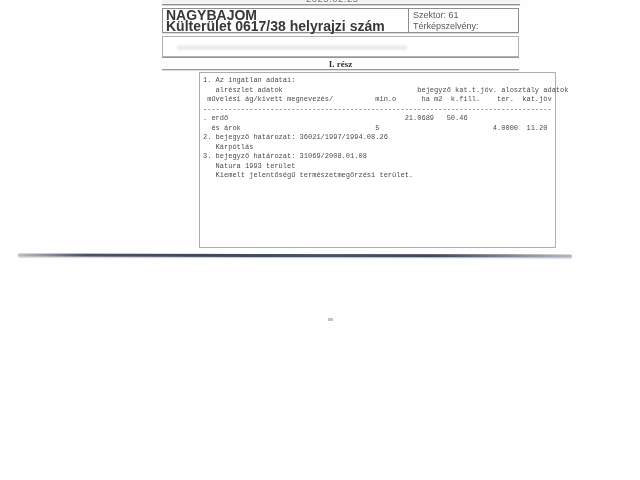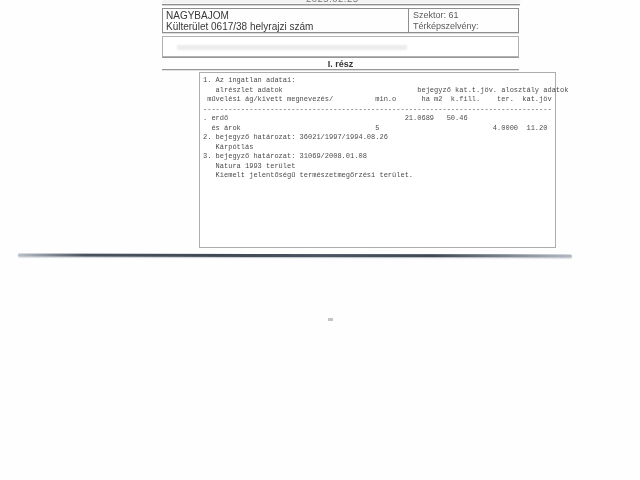--- a/index.html
+++ b/index.html
@@ -13,34 +13,34 @@
 
   .streak-top { position:absolute; left:0; top:0; width:358px; height:3px;
                 background:rgba(165,165,165,0.18); filter:blur(1px); }
 
   .topline { position:absolute; left:0; top:4px; width:358px; height:1px;
              background:#8f8f8f; box-shadow:0 1px 0 rgba(160,160,160,0.45); }
 
   .header-box { position:absolute; left:0; top:8px; width:357px; height:25px;
                 border:1px solid #8e8e8e; display:flex;
                 box-shadow:0 1px 0 rgba(170,170,170,0.4); }
-  .header-left { width:245px; padding:1px 3px; font-size:10px; line-height:11px;
-                 font-weight:normal; color:#383838; }
+  .header-left { width:245px; padding:1px 3px; font-size:14px; line-height:11px;
+                 font-weight:bold; color:#383838; }
   .header-right { flex:1; border-left:1px solid #8e8e8e; padding:1px 4px;
                   font-size:9px; line-height:11px; color:#5a5a5a; text-align:left; }
 
   .empty-box { position:absolute; left:0; top:36px; width:357px; height:21px;
                border:1px solid #b2b2b2; background:#fff; }
   .smudge { position:absolute; left:14px; top:8px; width:230px; height:5px;
             background:rgba(180,180,180,0.25); filter:blur(1.2px); }
 
   .section-band { position:absolute; left:0; top:57px; width:357px; height:13px;
                   border-top:1px solid #979797; border-bottom:1px solid #979797;
                   text-align:center; font-size:9px; font-weight:bold; line-height:12px;
-                  color:#333; box-shadow:0 1px 0 rgba(170,170,170,0.35); }
+                  color:#333; box-shadow:0 1px 0 rgba(170,170,170,0.35);font-family:Liberation Serif, serif; }
 
   .content-box { position:absolute; left:0; top:72px; width:357px; height:176px;
                  border:1px solid #adadad; background:#fff;
                  padding:3px 0 0 3px;margin-left:37px; }
   .mono { font-family:"Liberation Mono","DejaVu Sans Mono",monospace;
           font-size:7px; line-height:9.5px; white-space:pre; color:#4c4c4c; }
 
   .scan-line { position:absolute; left:18px; top:254px; width:554px; height:3px;
                border-radius:2px; transform:rotate(0.08deg);
                background:linear-gradient(90deg,

